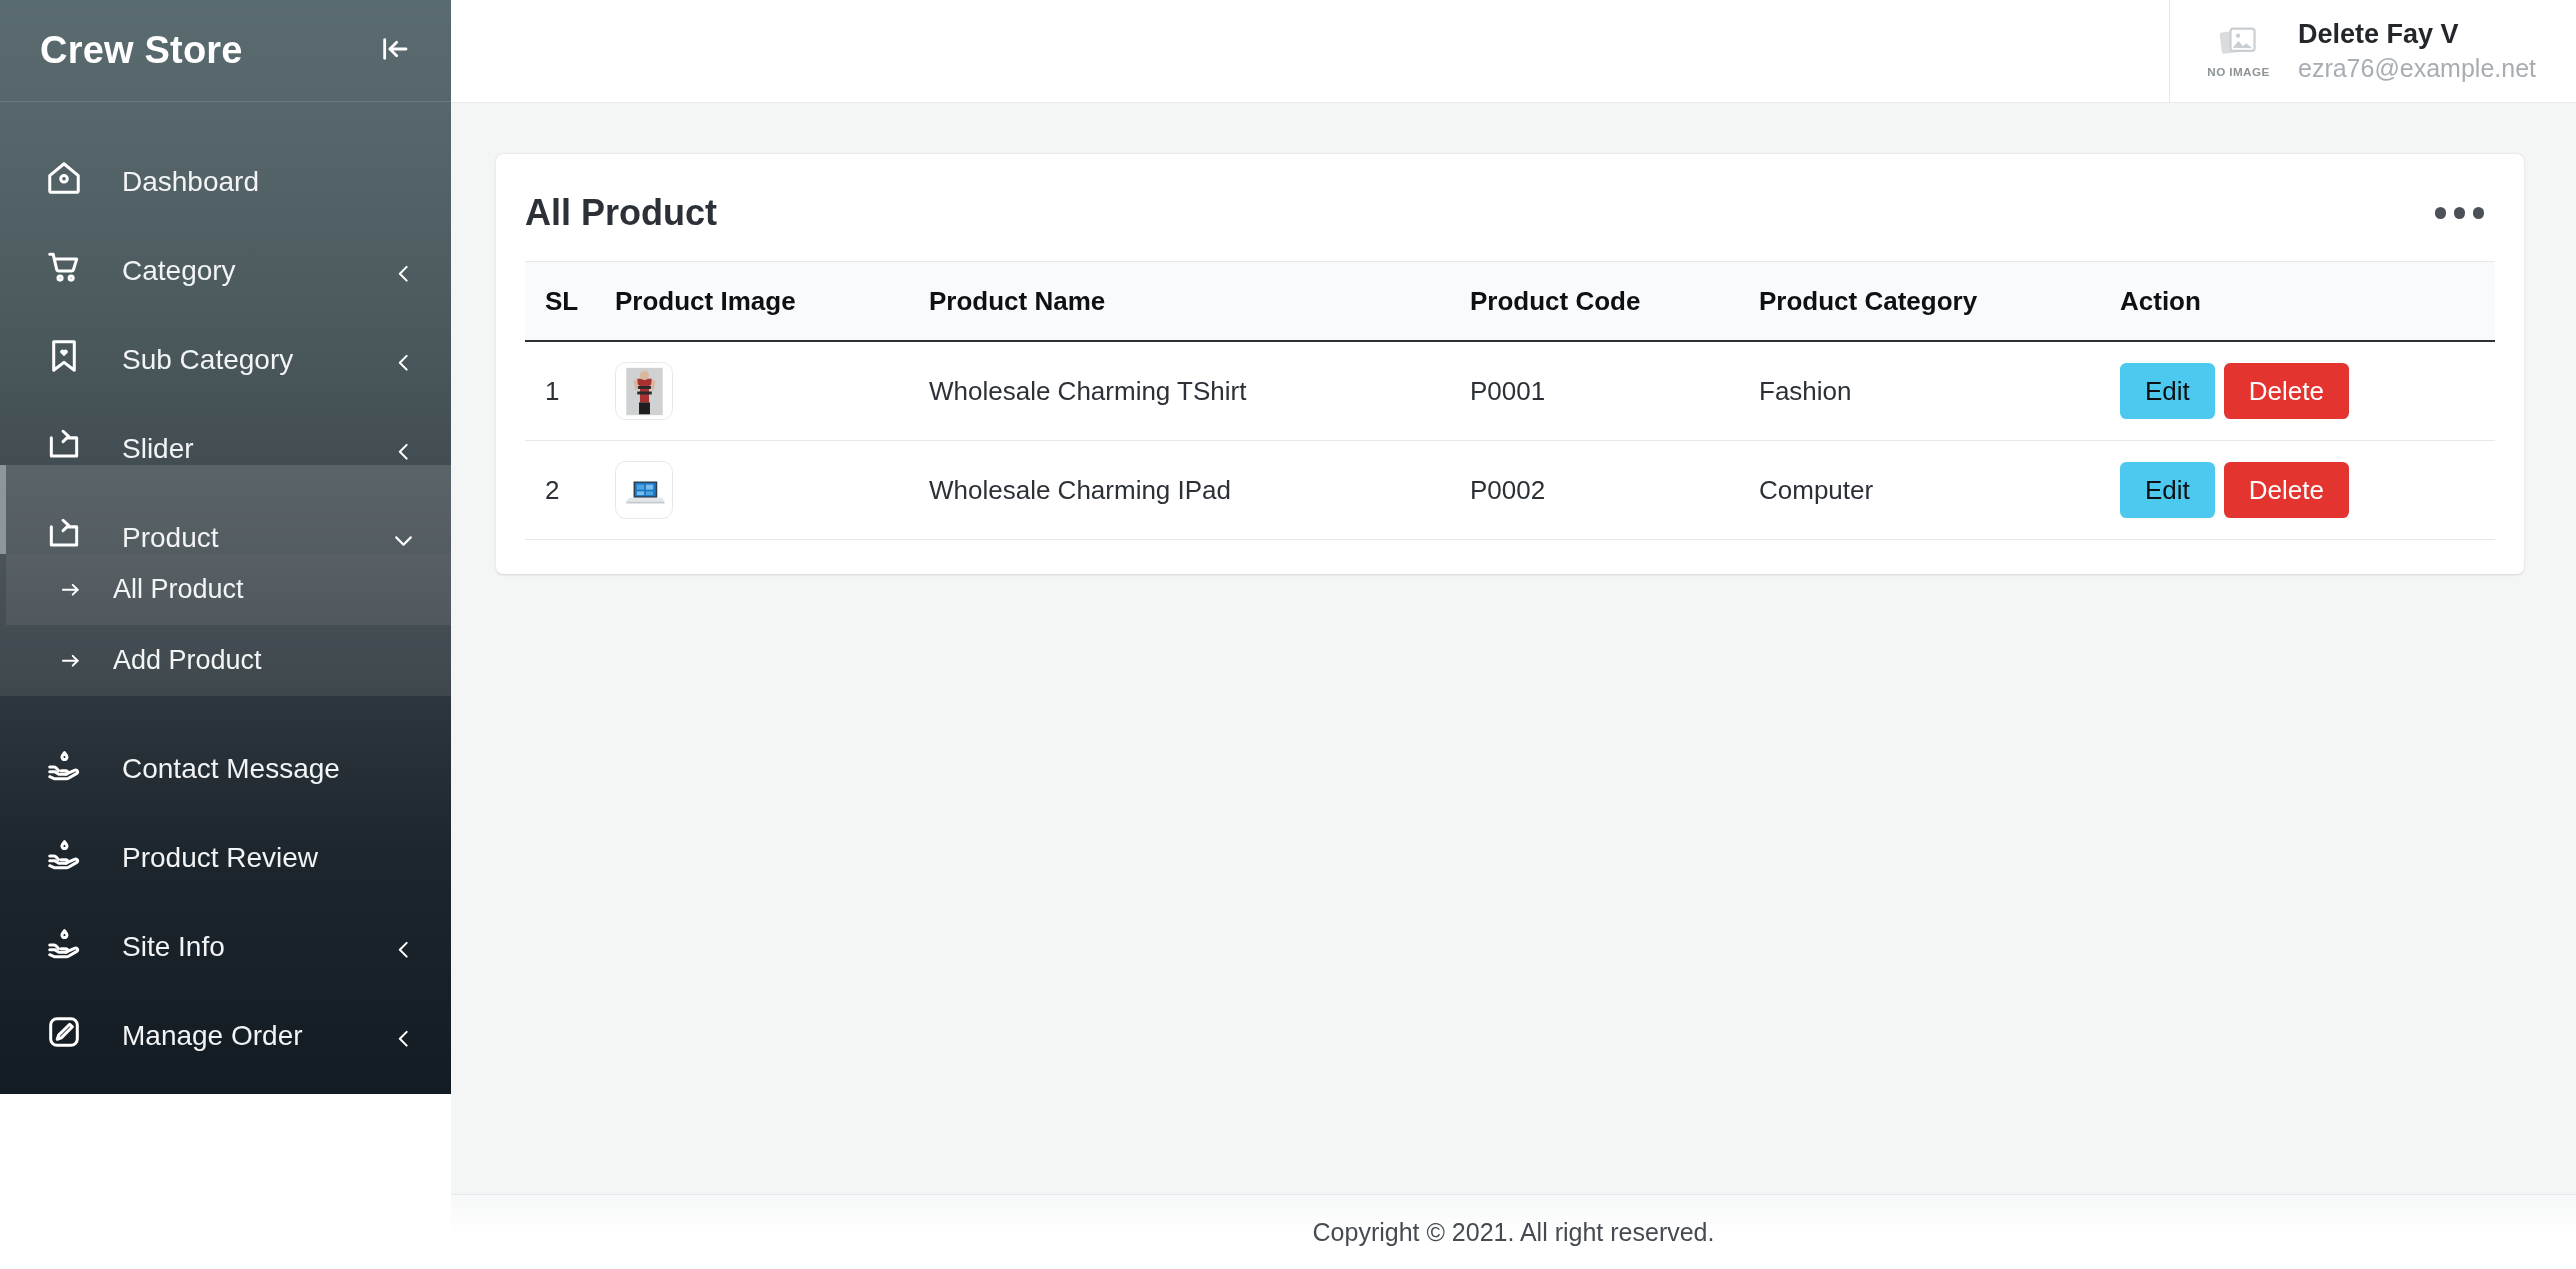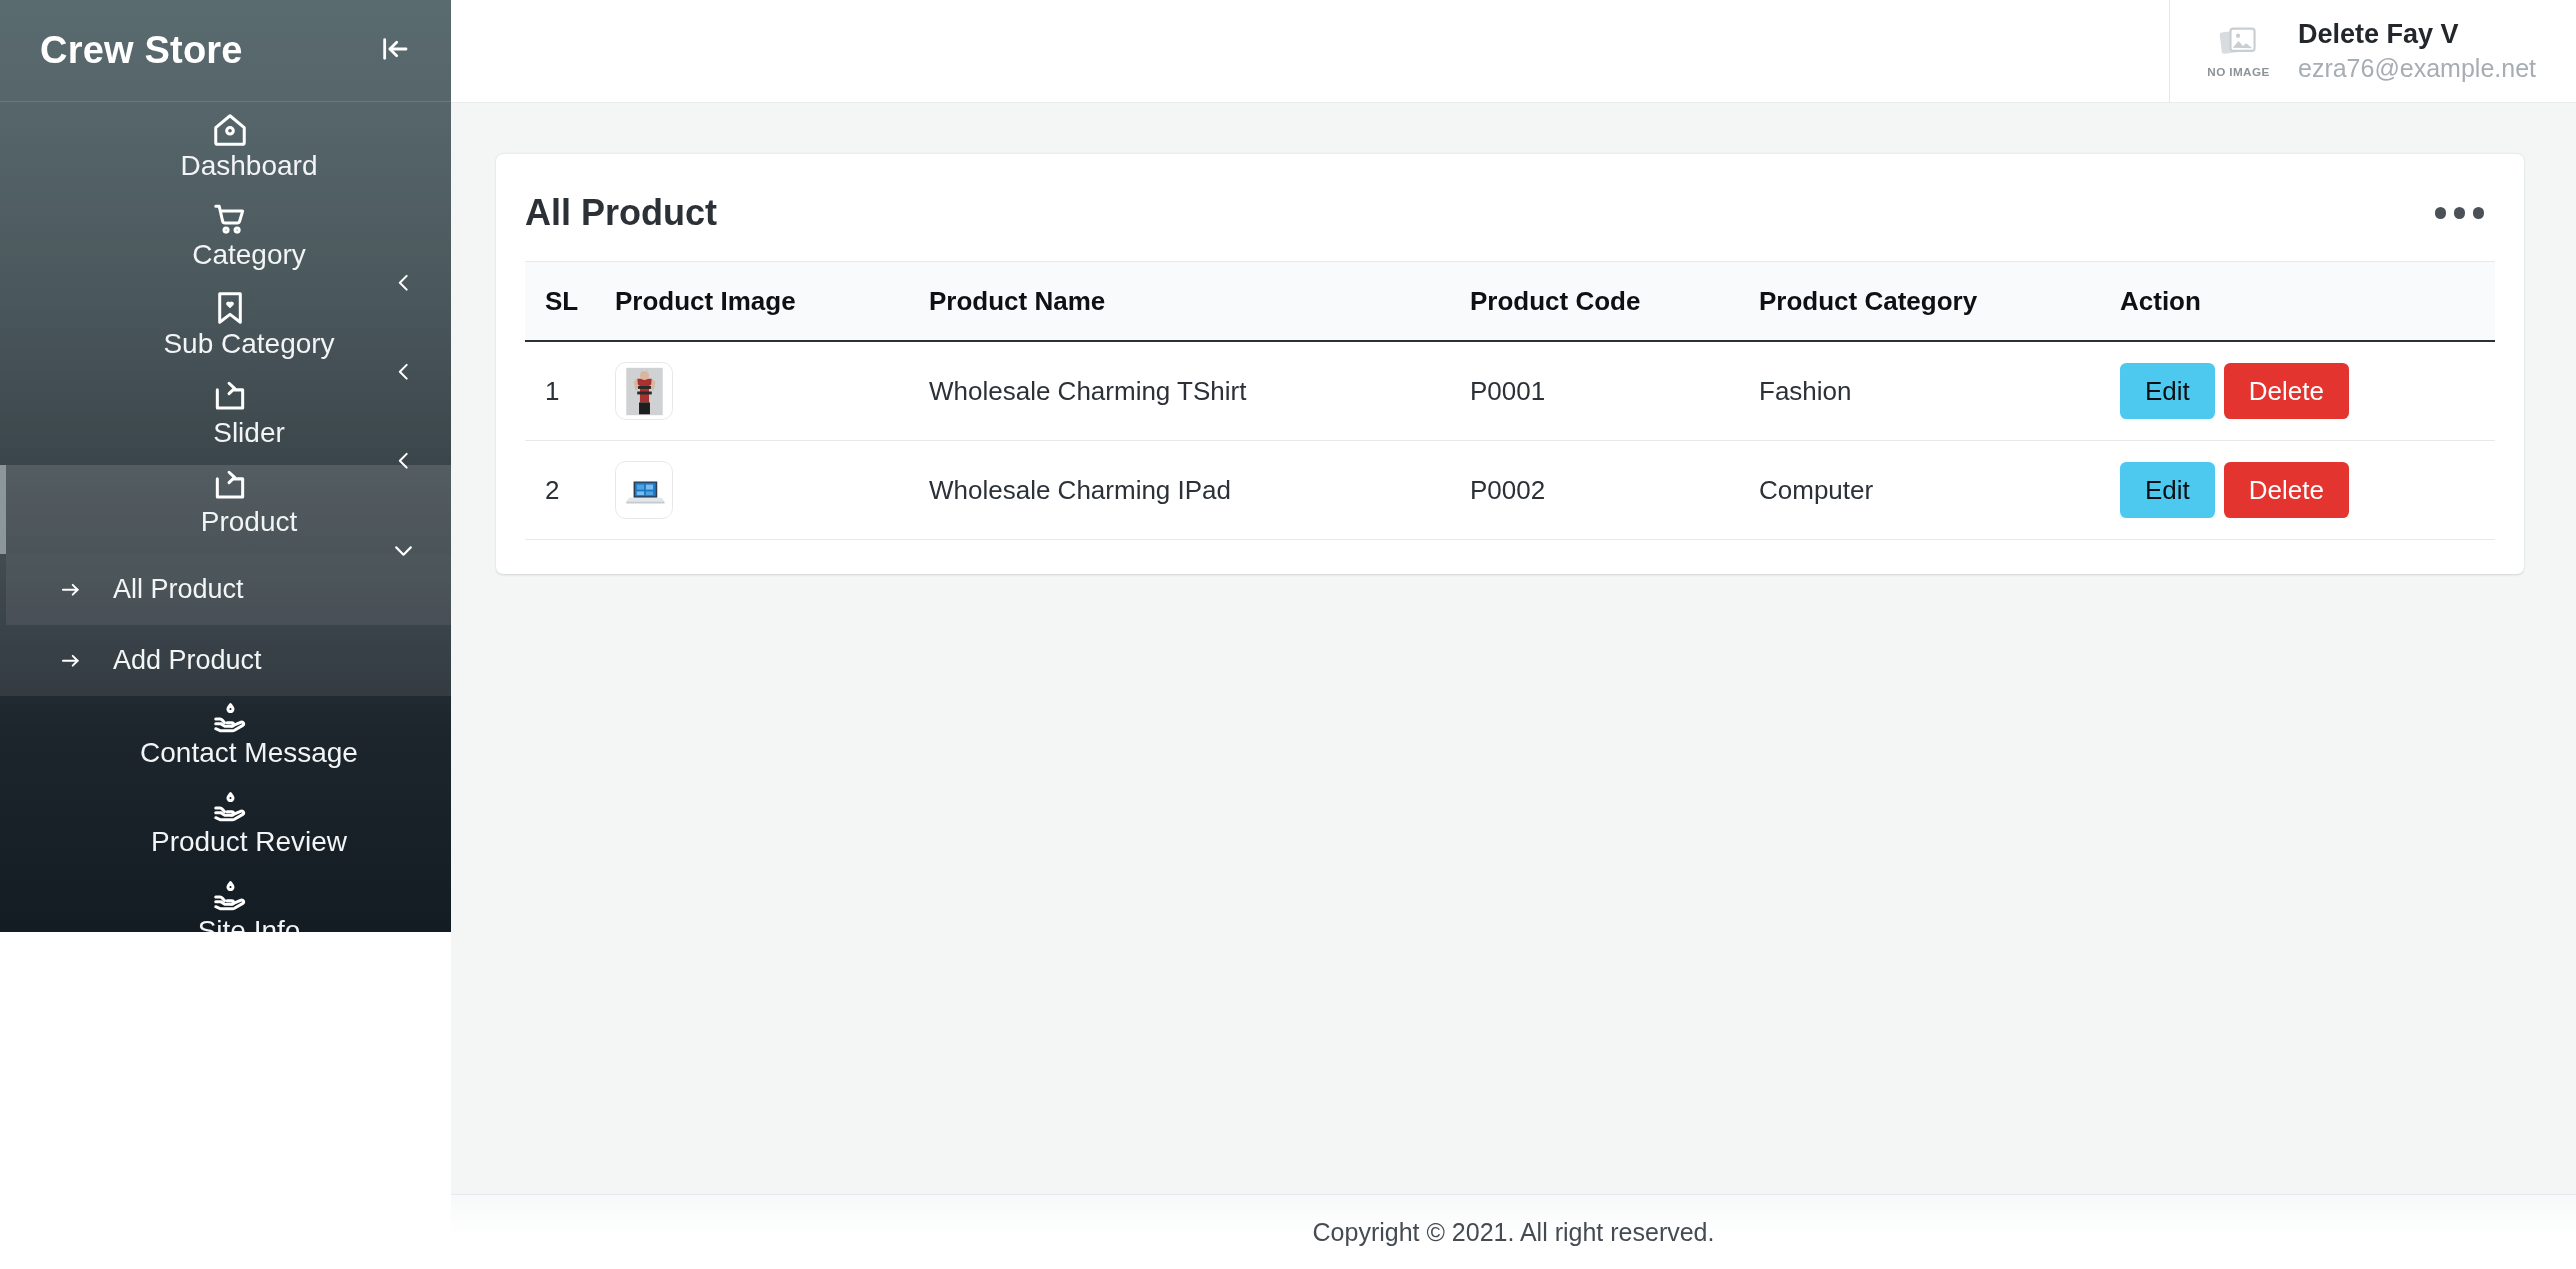--- a/index.html
+++ b/index.html
@@ -6,21 +6,21 @@
   html, body {
     width: 2576px; height: 1270px;
     font-family: "Liberation Sans", sans-serif;
     background: #ffffff;
     overflow: hidden;
   }
   .app { display: flex; width: 2576px; height: 1270px; position: relative; }
 
   
   .sidebar {
-    width: 451px; height: 932px; flex: 0 0 451px;
+    width: 451px; height: 1094px; flex: 0 0 451px;
     background: linear-gradient(180deg, #5a6b70 0%, #55656a 12%, #4e5c60 26%, #404b50 45%, #2e383e 62%, #1d262d 78%, #141c23 100%);
     color: #ffffff;
     position: relative;
     overflow: hidden;
   }
   .brandbar {
     height: 102px;
     display: flex; align-items: center; justify-content: space-between;
     padding: 0 34px 0 40px;
     border-bottom: 0.9px solid rgba(255,255,255,0.13);
@@ -28,26 +28,25 @@
   .brand-title { font-size: 38px; font-weight: bold; letter-spacing: 0.2px; color:#fff; }
   .collapse-btn { width: 47px; height: 47px; display:flex; align-items:center; justify-content:center; cursor:pointer; }
 
   .nav { padding-top: 7.2px; }
   .nav-section-label {
     font-size: 21.6px; color: #b6bdc1; letter-spacing: 1px;
     padding: 27px 0 14.4px 29px;
     text-transform: uppercase;
   }
   .nav-item {
-    display: flex; align-items: center;
+    display: flex; align-items: flex-end;
     height: 89px;
     padding: 0 34px 0 43px;
     cursor: pointer;
     position: relative;
-    flex-direction: column;
   }
   .nav-item .ico { width: 41px; height: 41px; flex:0 0 41px; display:flex; align-items:center; justify-content:center; }
   .nav-item .lbl { margin-left: 38px; font-size: 28px; color: #f2f4f5; white-space: nowrap; }
   .nav-item .chev { margin-left: auto; width: 27px; height: 27px; display:flex; align-items:center; justify-content:center; }
 
   .nav-item.active {
     background: rgba(255,255,255,0.13);
     border-left: 6.3px solid #8b979b;
     padding-left: 37px;
   }

